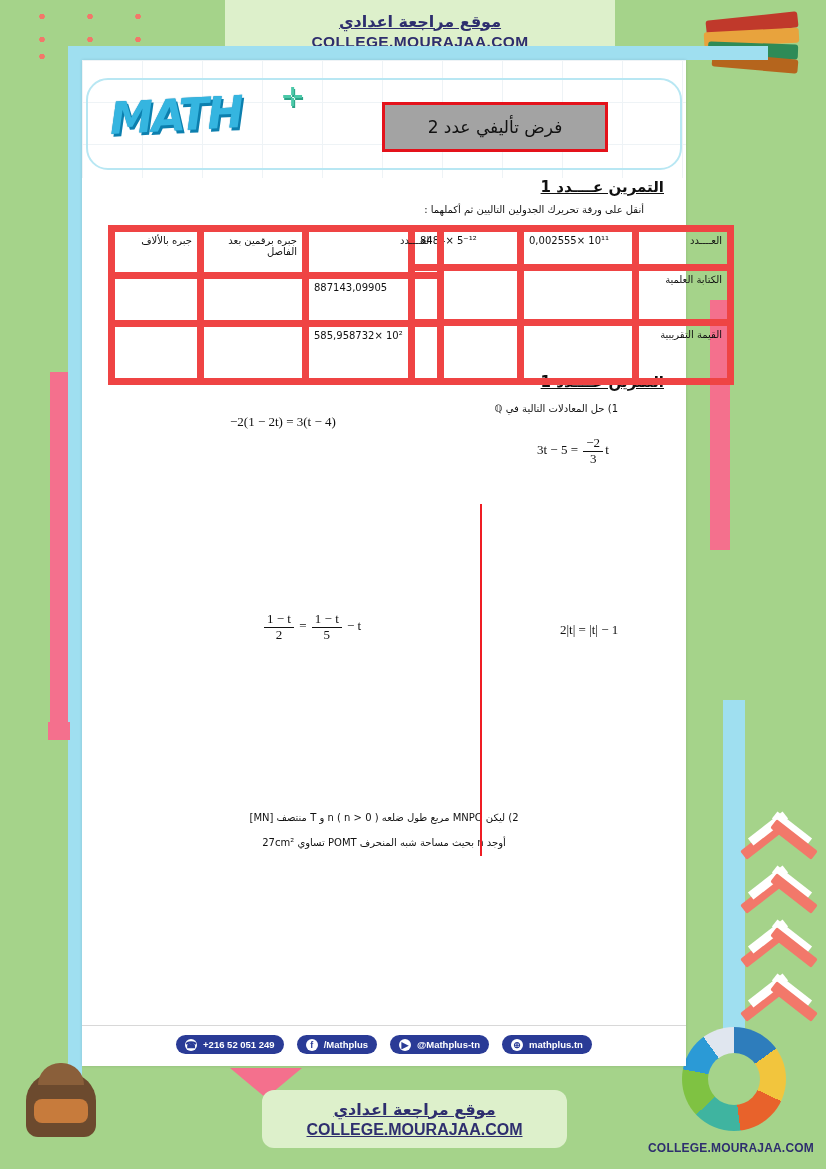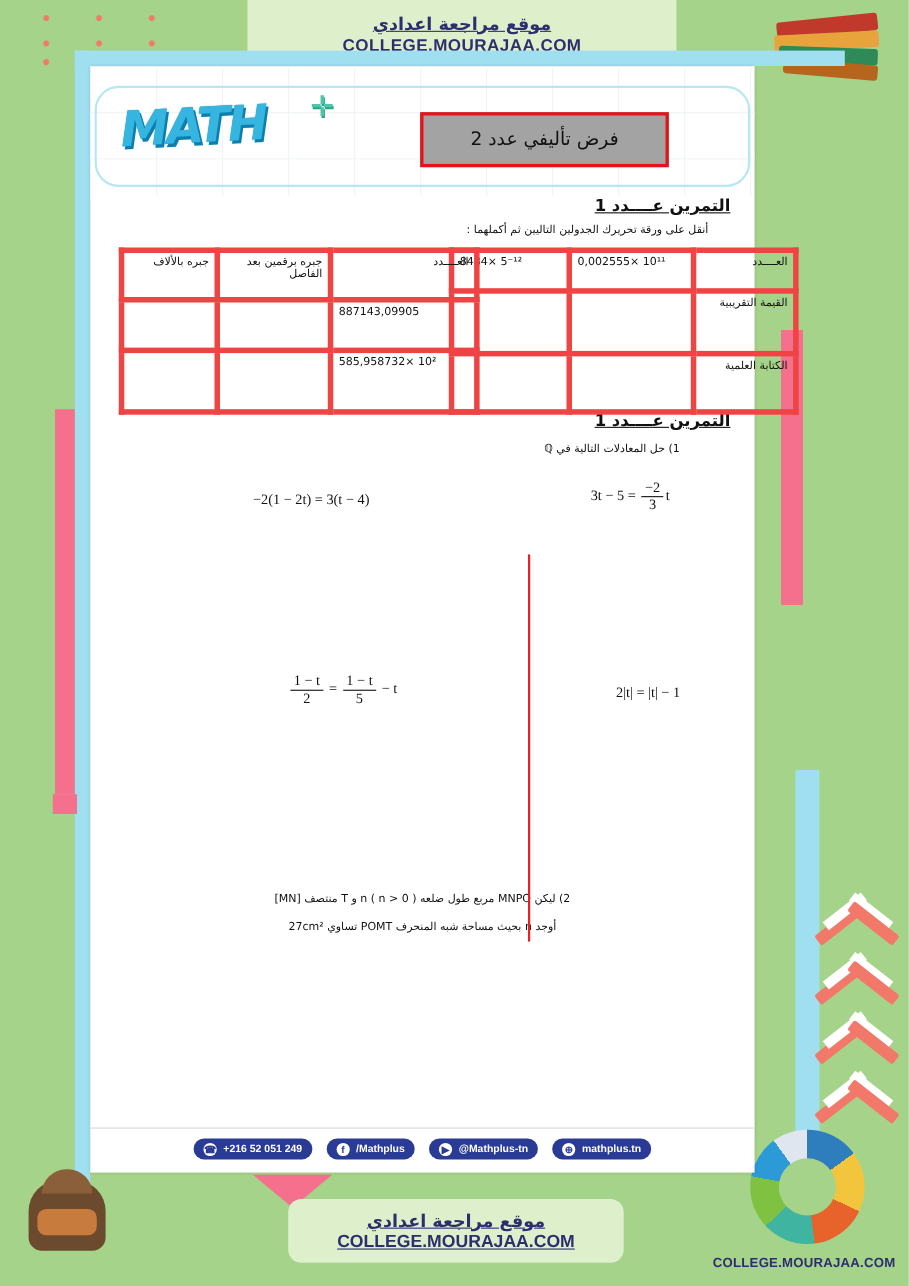--- a/index.html
+++ b/index.html
@@ -109,21 +109,21 @@
     direction:rtl;text-align:right;font-family:"DejaVu Sans", sans-serif;
     font-weight:bold;font-size:15px;color:#111;text-decoration:underline;
     margin:0 22px 0 0;
   }
   .ex-sub{
     direction:rtl;text-align:right;font-family:"DejaVu Sans", sans-serif;
     font-size:10px;color:#111;margin:8px 42px 0 0;
   }
   table.tbl{border-collapse:collapse;table-layout:fixed;}
   table.tbl td{
-    border:5px solid #ef4444;font-size:10px;color:#111;padding:3px 5px;
+    border:7px solid #ef4444;font-size:10px;color:#111;padding:3px 5px;
     font-family:"DejaVu Sans", sans-serif;vertical-align:top;
   }
   td.ar{direction:rtl;text-align:right;}
   td.num{direction:ltr;text-align:left;font-family:"Liberation Serif", serif;font-size:11px;}
   .eq{
     font-family:"Liberation Serif", serif;font-size:13px;color:#111;direction:ltr;
   }
   .frac{display:inline-block;text-align:center;vertical-align:middle;margin:0 2px;}
   .frac .n{display:block;border-bottom:1.3px solid #111;padding:0 3px;line-height:1.15;}
   .frac .d{display:block;padding:0 3px;line-height:1.15;}
@@ -248,28 +248,28 @@
     <div style="position:relative;height:130px;margin-top:10px;">
 
       <table class="tbl" style="position:absolute;left:326px;top:0;width:268px;">
         <tbody>
             <tr>
           <td class="num" style="width:92px;height:26px;">8484× 5⁻¹²</td>
           <td class="num" style="width:98px;">0,002555× 10¹¹</td>
           <td class="ar" style="width:78px;">العــــدد</td>
         </tr>
         <tr>
+          <td style="height:42px;"></td>
+          <td></td>
+          <td class="ar">الكتابة العلمية</td>
+        </tr>
+        <tr>
           <td style="height:46px;"></td>
           <td></td>
           <td class="ar">القيمة التقريبية</td>
-        </tr>
-        <tr>
-          <td style="height:42px;"></td>
-          <td></td>
-          <td class="ar">الكتابة العلمية</td>
         </tr>
       </tbody>
         </table>
 
       <table class="tbl" style="position:absolute;left:26px;top:0;width:278px;">
         <tbody>
             <tr>
           <td class="ar" style="width:72px;height:34px;">جبره بالألاف</td>
           <td class="ar" style="width:88px;">جبره برقمين بعد الفاصل</td>
           <td class="ar" style="width:118px;">العــــدد</td>
@@ -293,21 +293,21 @@
 
     <div style="position:relative;height:440px;">
       <div class="eq" style="position:absolute;left:455px;top:22px;">
         3t − 5 =
         <span class="frac">
           <span class="n">−2</span>
           <span class="d">3</span>
         </span>t
       </div>
 
-      <div class="eq" style="position:absolute;left:148px;top:0;margin-top:32px;">−2(1 − 2t) = 3(t − 4)</div>
+      <div class="eq" style="position:absolute;left:148px;top:0;">−2(1 − 2t) = 3(t − 4)</div>
 
       <div class="eq" style="position:absolute;left:180px;top:198px;">
         <span class="frac">
           <span class="n">1 − t</span>
           <span class="d">2</span>
         </span>
         =
         <span class="frac">
           <span class="n">1 − t</span>
           <span class="d">5</span>

